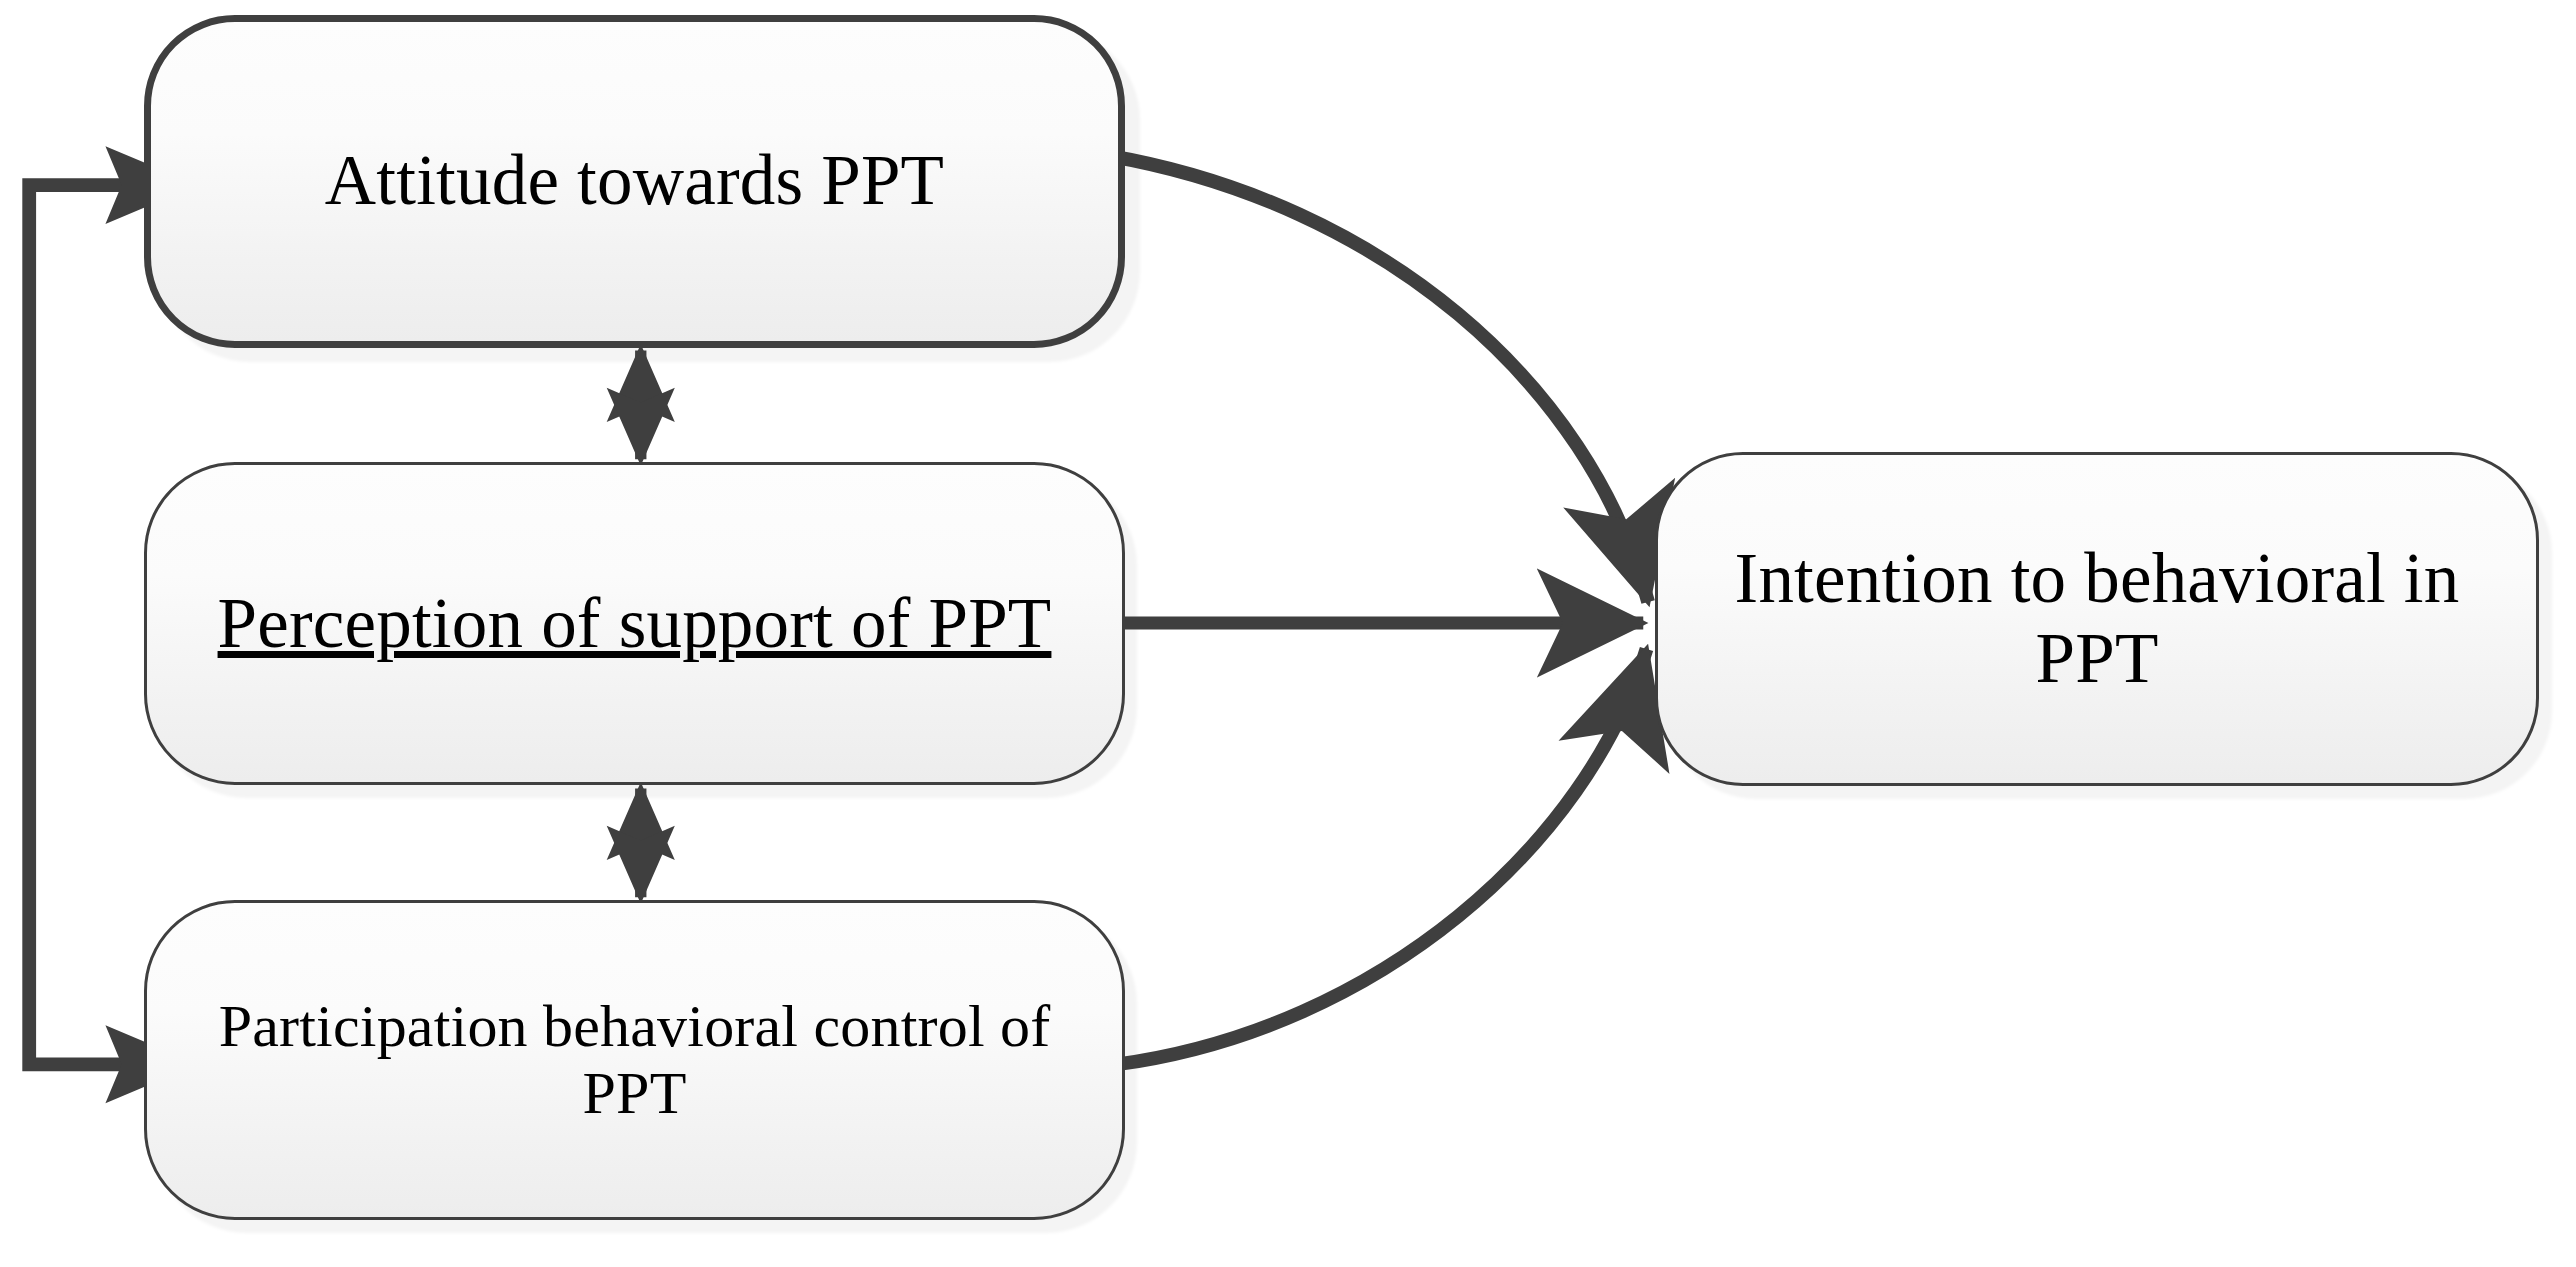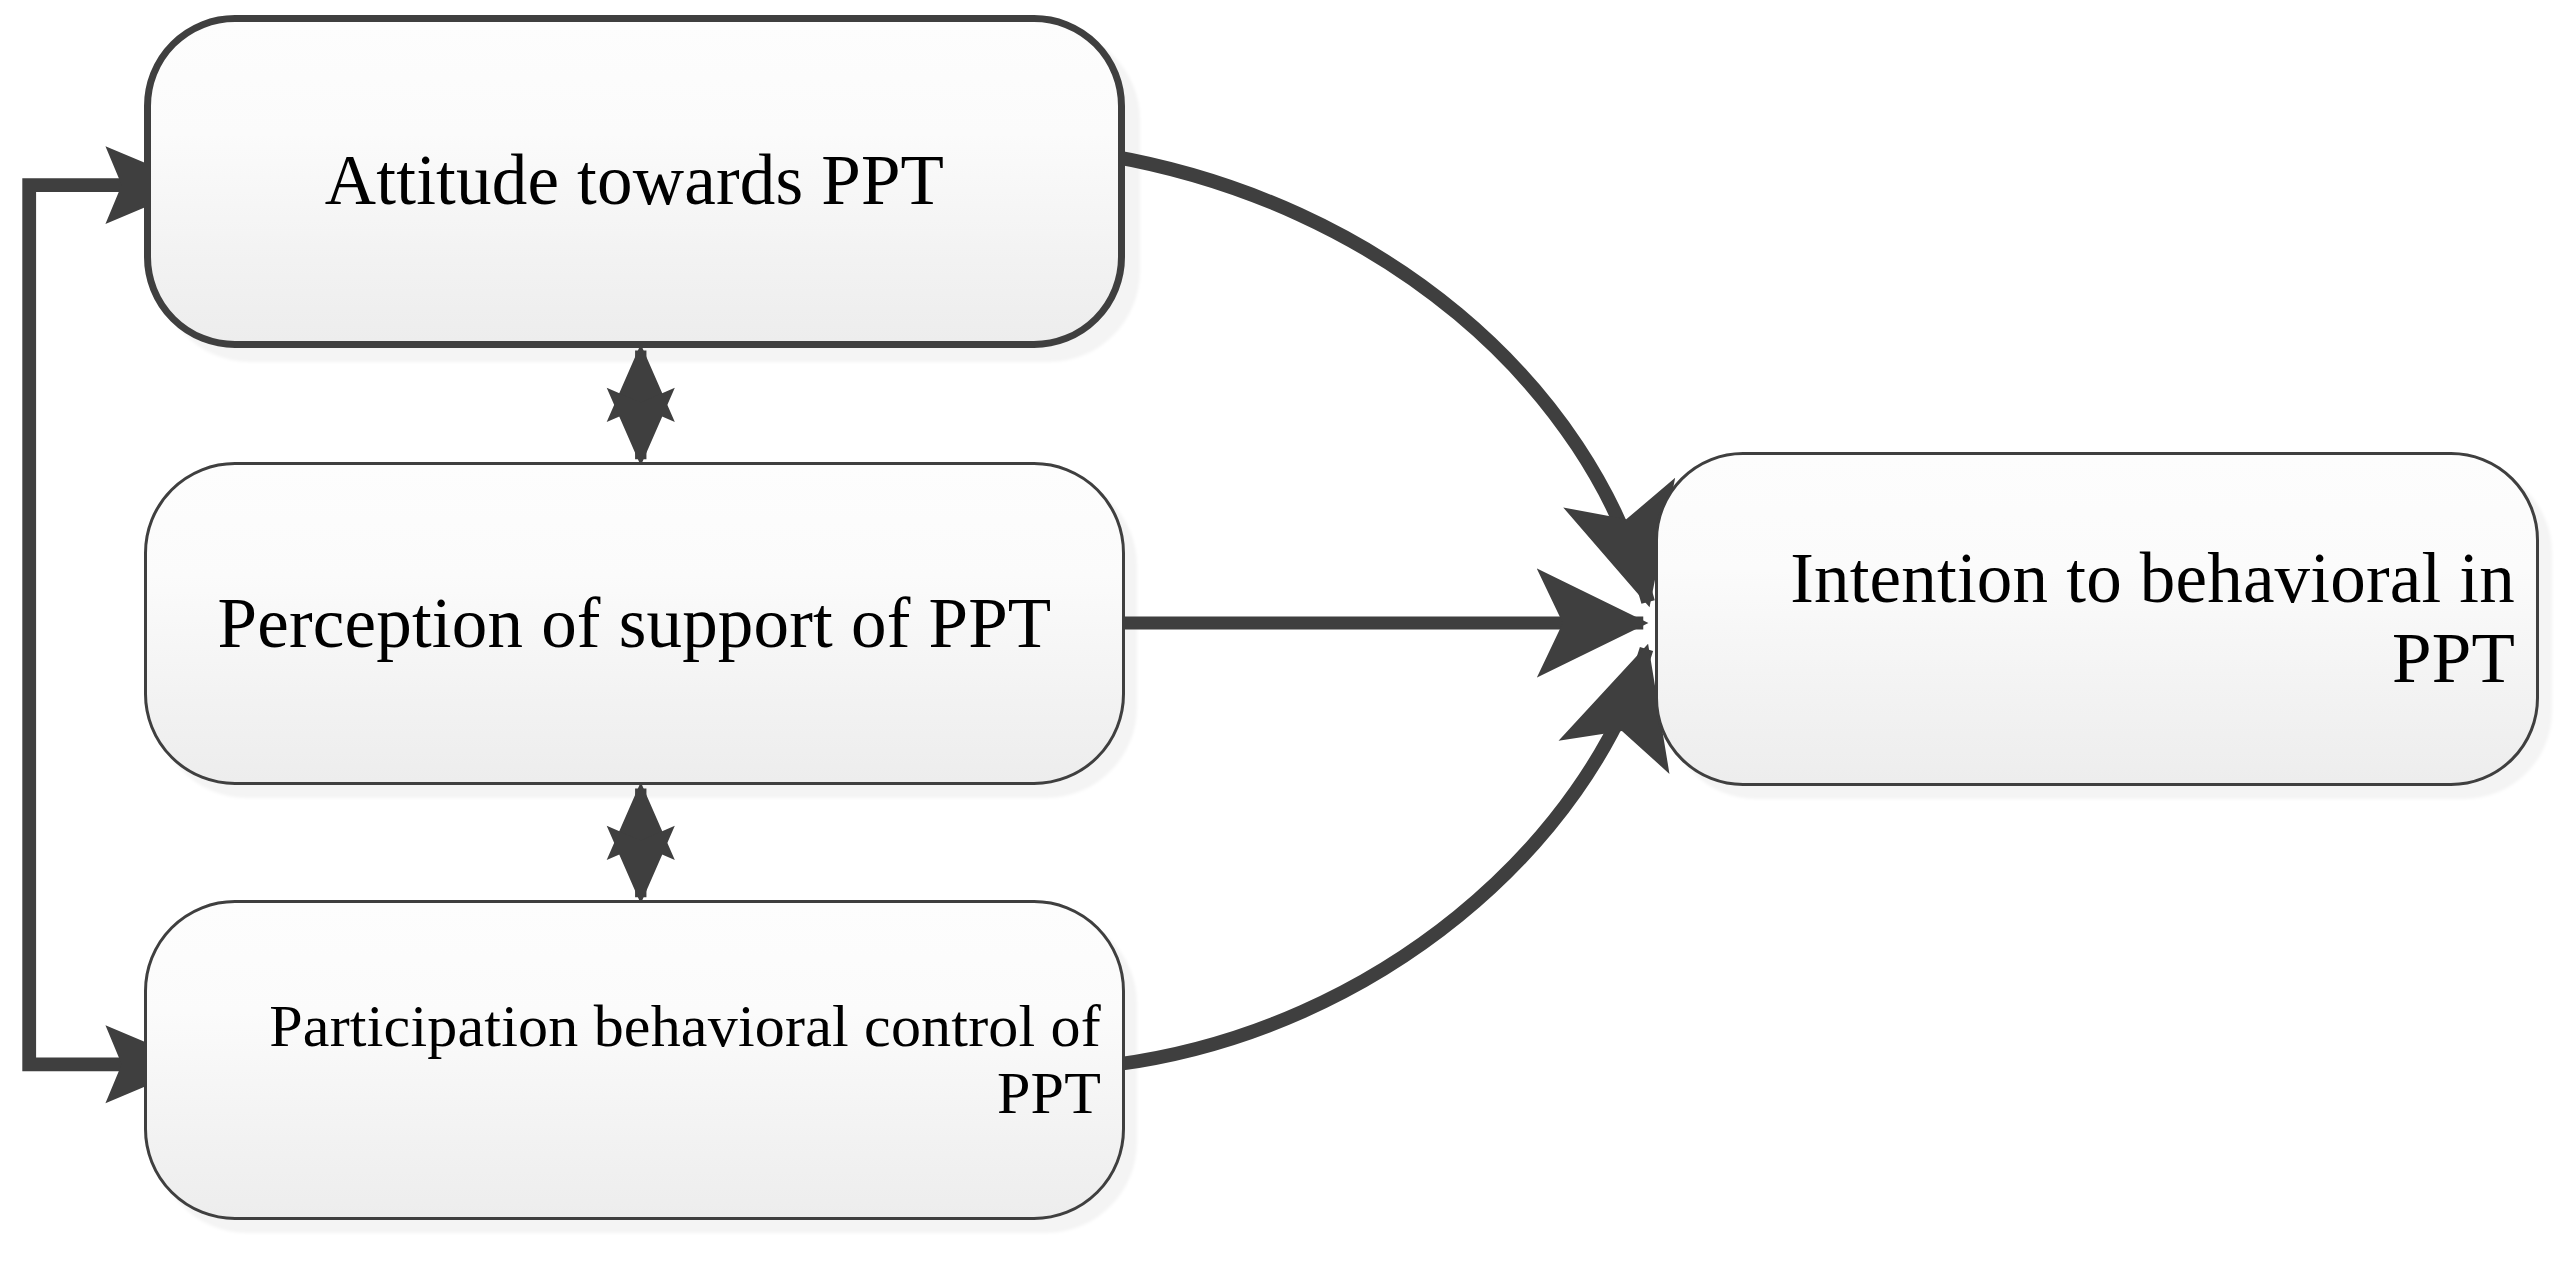--- a/index.html
+++ b/index.html
@@ -26,21 +26,21 @@
     top: 0;
     width: 2576px;
     height: 1268px;
   }
   .node-box {
     position: absolute;
     box-sizing: border-box;
     display: flex;
     align-items: center;
     justify-content: center;
-    text-align: right;
+    text-align: center;
     color: #000000;
     line-height: 1.12;
     letter-spacing: 0.2px;
     background: linear-gradient(to bottom, #fdfdfd 0%, #fbfbfb 35%, #f2f2f2 75%, #ededed 100%);
   }
   .node-label {
     display: block;
     padding: 0 21px;
     font-weight: 400;
     white-space: pre-line;
@@ -57,20 +57,21 @@
   }
   
   #node-perception {
     left: 144px;
     top: 462px;
     width: 981px;
     height: 323px;
     border: 3.2px solid #3f3f3f;
     border-radius: 91px;
     font-size: 71px;
+    text-decoration: underline;
   }
   
   #node-control {
     left: 144px;
     top: 900px;
     width: 981px;
     height: 320px;
     border: 3.2px solid #3f3f3f;
     border-radius: 91px;
     font-size: 60px;

